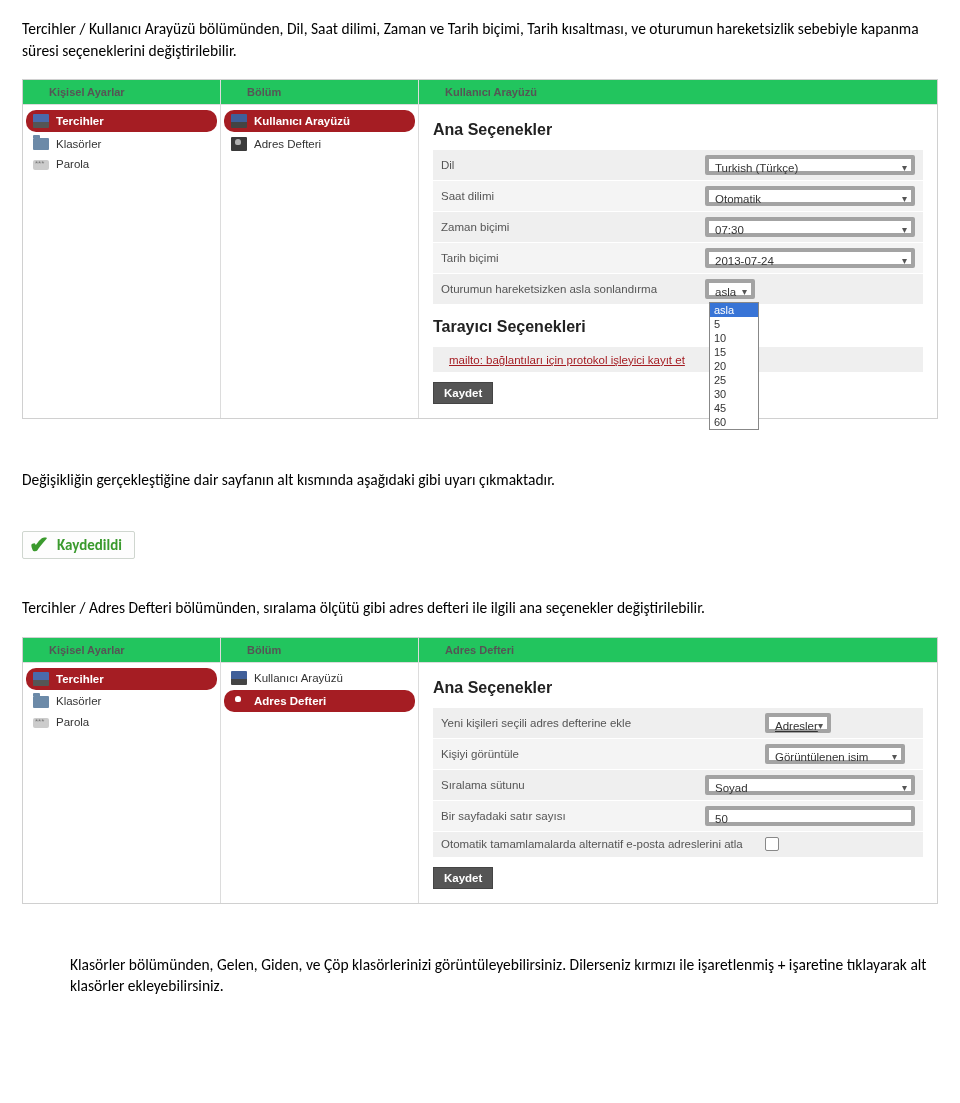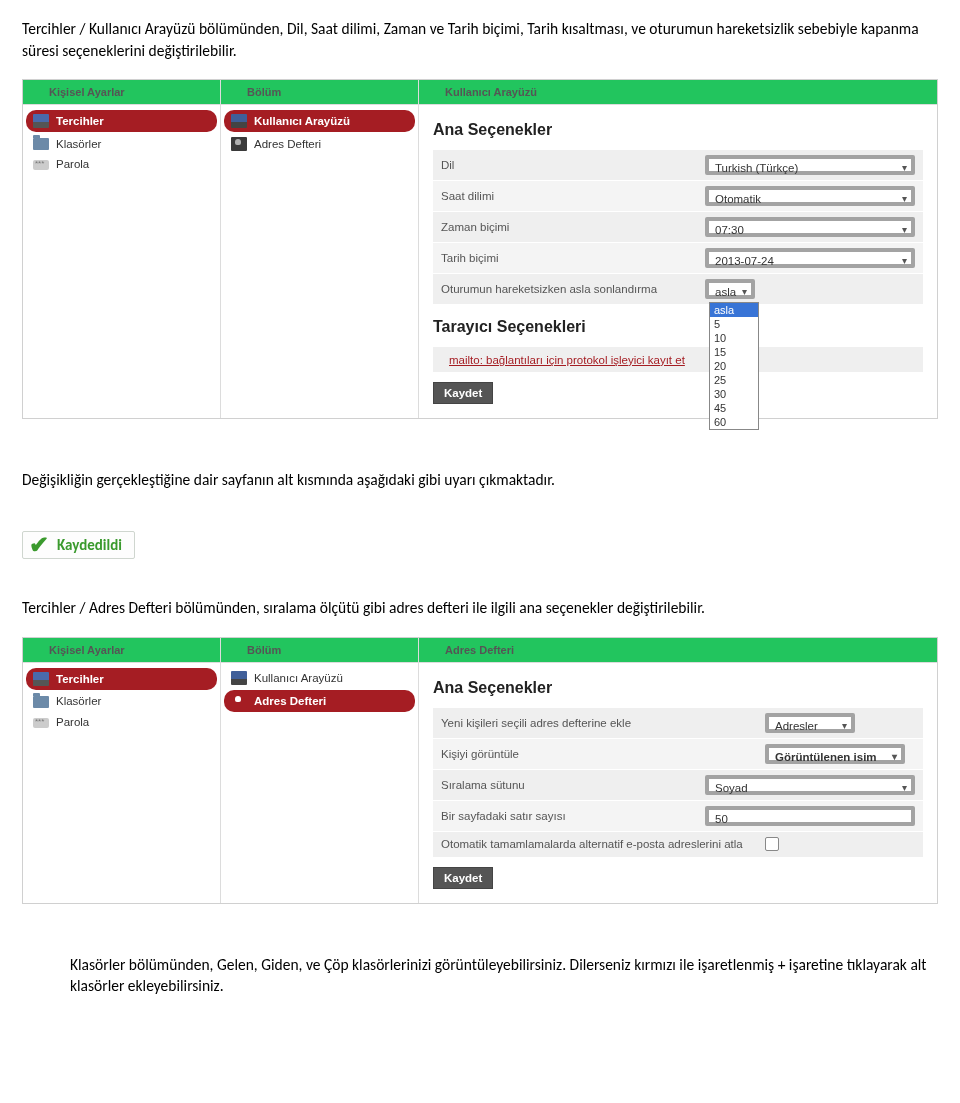--- a/index.html
+++ b/index.html
@@ -359,27 +359,27 @@
   </div>
 
   <div class="col col-3">
     <div class="col-title">Adres Defteri</div>
     <div class="settings">
       <div class="section-title">Ana Seçenekler</div>
 
       <div class="form-row">
         <span class="form-label">Yeni kişileri seçili adres defterine ekle</span>
         <div class="form-field narrow">
-            <div class="fake-select" style="width:90px;">Adresler</div>
+            <div class="fake-select" style="width:66px;text-decoration:underline;">Adresler</div>
           </div>
       </div>
       <div class="form-row">
         <span class="form-label">Kişiyi görüntüle</span>
         <div class="form-field narrow">
-            <div class="fake-select" style="width:140px;font-weight:bold;">Görüntülenen isim</div>
+            <div class="fake-select" style="width:140px;">Görüntülenen isim</div>
           </div>
       </div>
       <div class="form-row">
         <span class="form-label">Sıralama sütunu</span>
         <div class="form-field">
             <div class="fake-select">Soyad</div>
           </div>
       </div>
       <div class="form-row">
         <span class="form-label">Bir sayfadaki satır sayısı</span>

